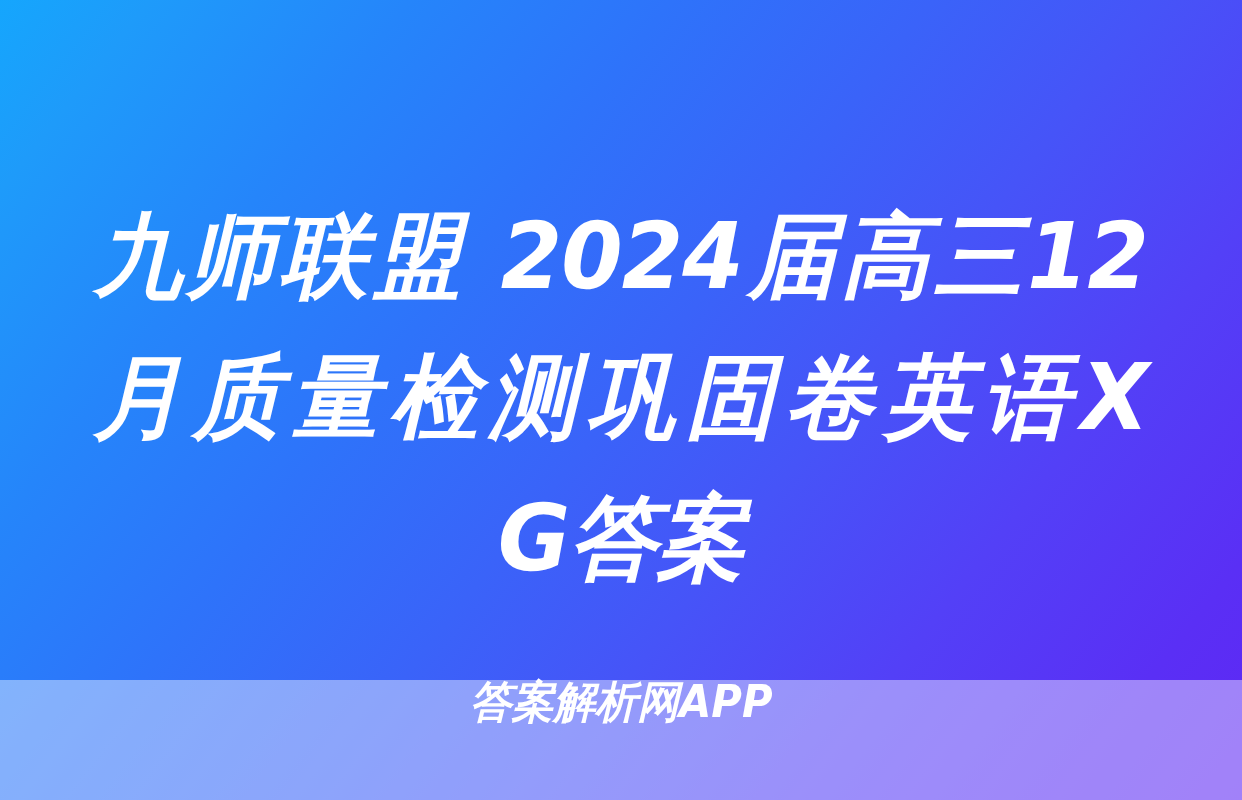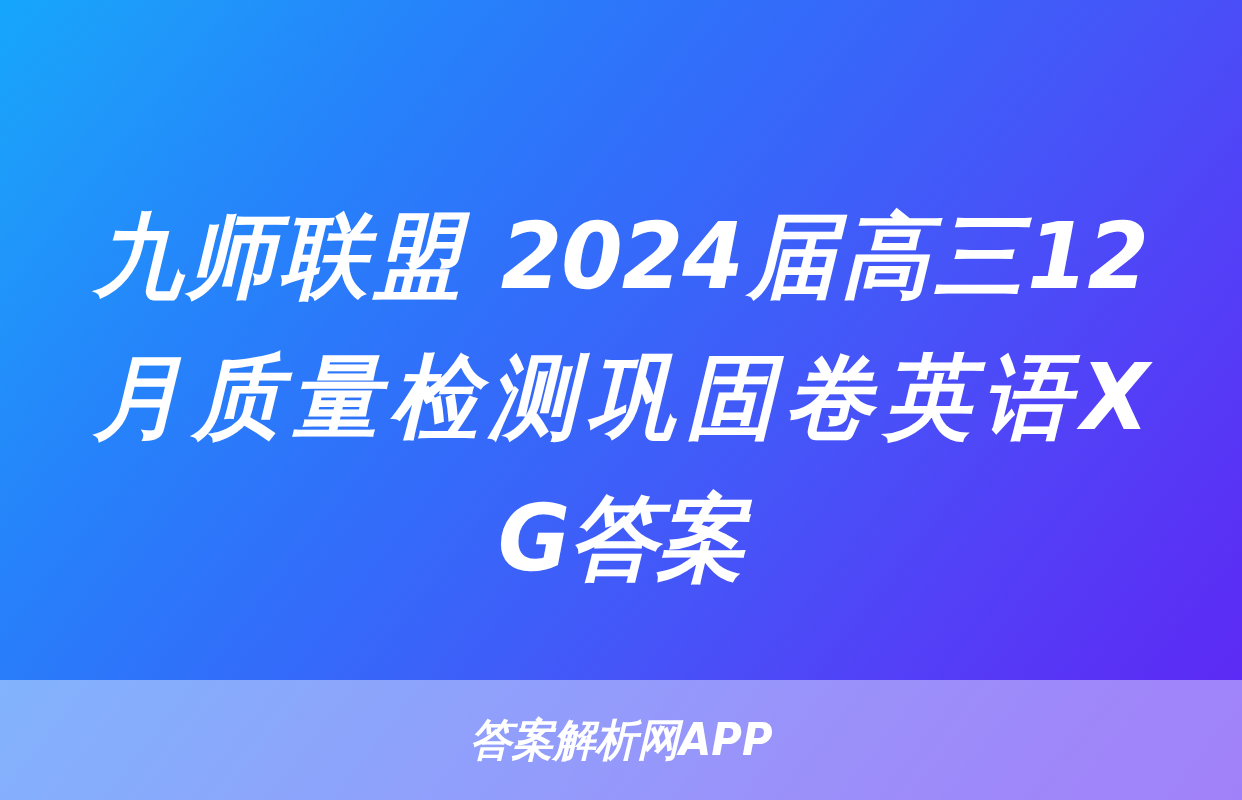--- a/index.html
+++ b/index.html
@@ -69,21 +69,21 @@
 
   
   #footer-band {
     position: absolute;
     left: 0;
     right: 0;
     top: 680px;
     height: 120px;
     background: rgba(255, 255, 255, 0.42);
     display: flex;
-    align-items: center;
+    align-items: flex-start;
     justify-content: center;
   }
 
   #footer-text {
     color: #FFFFFF;
     font-size: 44px;
     line-height: 1;
     font-weight: 700;
     font-style: italic;
     letter-spacing: 0px;

